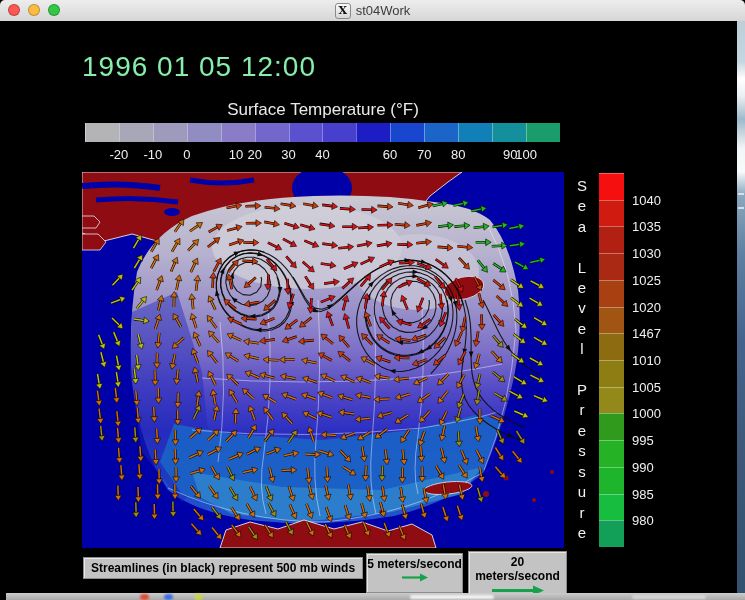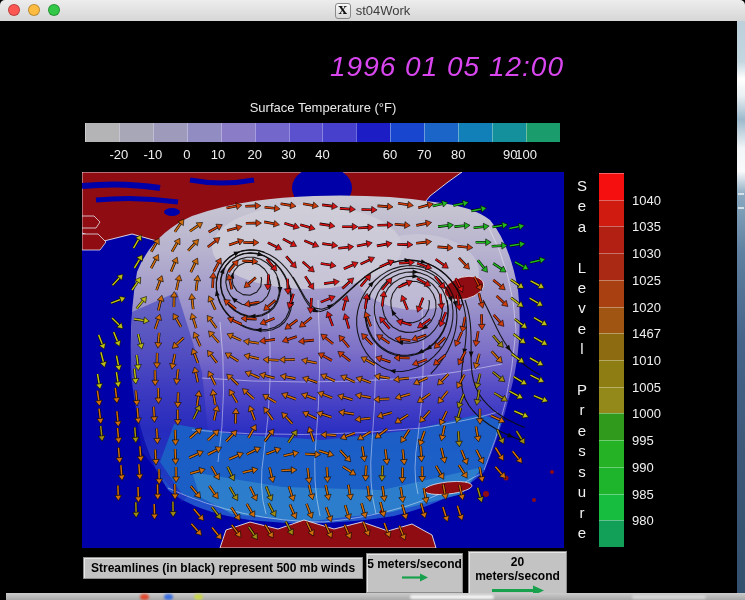--- a/index.html
+++ b/index.html
@@ -11,24 +11,24 @@
     border-radius:5px 5px 0 0;}
   .lights{position:absolute;left:8px;top:4px;display:flex;gap:8px;}
   .light{width:12px;height:12px;border-radius:50%;box-sizing:border-box;border:1px solid rgba(0,0,0,.25);}
   .wtitle{position:absolute;left:0;top:0;width:100%;height:21px;display:flex;
     align-items:center;justify-content:center;gap:5px;font-size:13px;color:#3c3c3c;}
   .xicon{display:inline-block;width:14px;height:14px;background:linear-gradient(#fbfbfb,#d8d8d8);
     border:1px solid #8a8a8a;border-radius:3px;color:#111;font-family:"DejaVu Serif",serif;
     font-weight:bold;font-size:11px;line-height:14px;text-align:center;}
   
   .content{position:absolute;left:0;top:21px;width:737px;height:579px;background:#000;}
-  .datetime{position:absolute;left:82px;top:30px;width:482px;text-align:right;
-    color:#d946ef;font-size:28px;letter-spacing:1px;font-style:italic;}
+  .datetime{position:absolute;left:82px;top:30px;width:482px;text-align:left;
+    color:#86efac;font-size:28px;letter-spacing:1px;}
   .temp-title{position:absolute;left:82px;top:79px;width:482px;text-align:center;
-    color:#e9e9e9;font-size:13px;}
+    color:#e9e9e9;font-size:17px;}
   .temp-bar{position:absolute;left:85px;top:102px;width:475px;height:19px;display:flex;}
   .temp-bar .seg{flex:1;box-shadow:inset 1px 0 0 rgba(255,255,255,.35);}
   .temp-ticks{position:absolute;left:0;top:126px;height:16px;}
   .temp-ticks span{position:absolute;transform:translateX(-50%);color:#f0f0f0;font-size:13px;}
   
   #map{position:absolute;left:82px;top:151px;}
   
   .slp-words{position:absolute;left:573px;top:155px;width:18px;text-align:center;
     color:#f2f2f2;font-size:15px;line-height:20.4px;white-space:pre;}
   .slp-bar{position:absolute;left:599px;top:152px;width:25px;height:374px;display:flex;flex-direction:column;}
@@ -88,21 +88,21 @@
         <div class="seg" style="background: rgb(24, 70, 206);"></div>
         <div class="seg" style="background: rgb(27, 100, 200);"></div>
         <div class="seg" style="background: rgb(17, 128, 184);"></div>
         <div class="seg" style="background: rgb(19, 144, 156);"></div>
         <div class="seg" style="background: rgb(27, 156, 108);"></div>
       </div>
     <div class="temp-ticks" id="tempTicks">
         <span style="left: 118.929px;">-20</span>
         <span style="left: 152.857px;">-10</span>
         <span style="left: 186.786px;">0</span>
-        <span style="left: 218px;">10</span>
+        <span style="left: 236px;">10</span>
         <span style="left: 254.643px;">20</span>
         <span style="left: 288.571px;">30</span>
         <span style="left: 322.5px;">40</span>
         <span style="left: 356.429px; margin-top: 44px;">50</span>
         <span style="left: 390px;">60</span>
         <span style="left: 424.286px;">70</span>
         <span style="left: 458.214px;">80</span>
         <span style="left: 492.143px; margin-left: 18px;">90</span>
         <span style="left: 526.071px;">100</span>
       </div>

